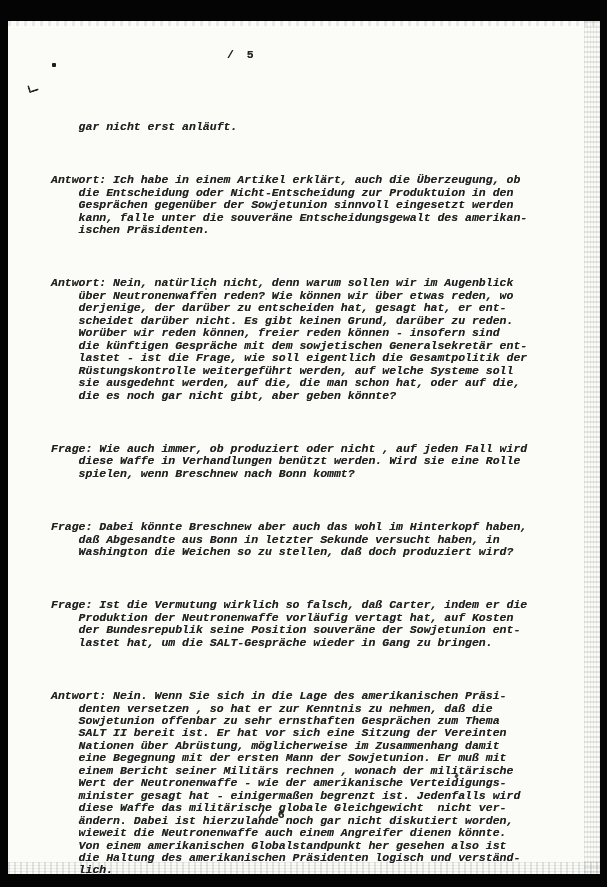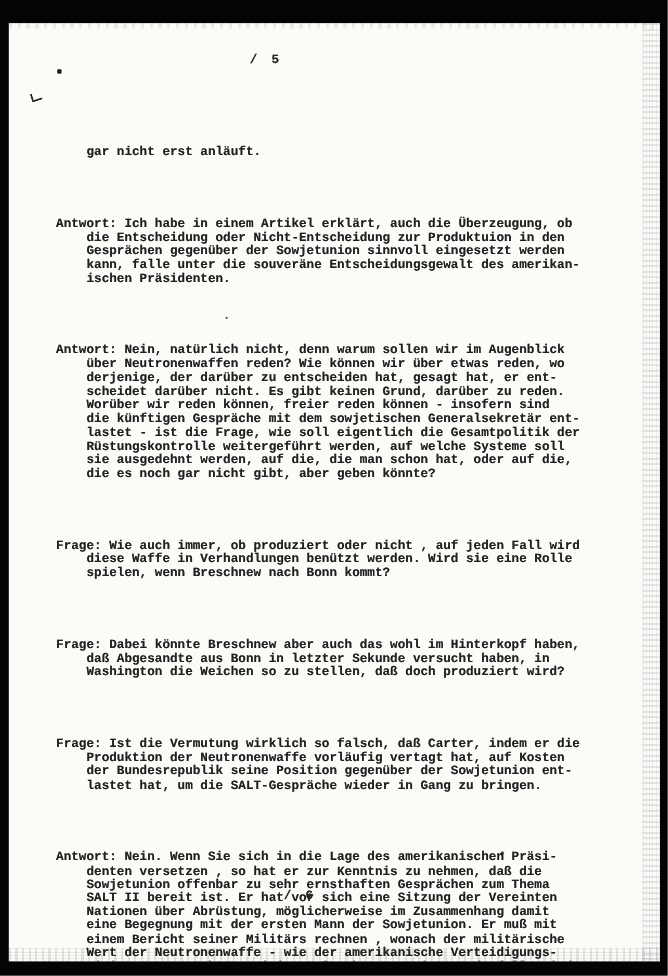--- a/index.html
+++ b/index.html
@@ -31,21 +31,21 @@
     position:absolute;
     left:43px;top:71px;
     width:505px;
     font-size:11.5px;
     line-height:12.45px;
     font-weight:bold;
     color:#212121;
     white-space:pre;
     text-shadow:0 0 0.5px rgba(25,25,25,.55);
   }
-  .para{margin:16px 0 12px 0;}
+  .para{margin:4px 0 12px 0;font-style:italic;}
   
   .speck{position:absolute;background:#1c1c1c;border-radius:1px;}
   .speck-a{left:44px;top:42px;width:4px;height:4px;}
   .speck-b{
     left:20px;top:63px;width:8px;height:6px;
     background:transparent;
     border-bottom:2px solid #222;
     border-left:2px solid #2a2a2a;
     transform:rotate(-18deg);
   }
@@ -101,21 +101,21 @@
     sie ausgedehnt werden, auf die, die man schon hat, oder auf die,
     die es noch gar nicht gibt, aber geben könnte?</div>
     <div class="para">Frage: Wie auch immer, ob produziert oder nicht , auf jeden Fall wird
     diese Waffe in Verhandlungen benützt werden. Wird sie eine Rolle
     spielen, wenn Breschnew nach Bonn kommt?</div>
     <div class="para">Frage: Dabei könnte Breschnew aber auch das wohl im Hinterkopf haben,
     daß Abgesandte aus Bonn in letzter Sekunde versucht haben, in
     Washington die Weichen so zu stellen, daß doch produziert wird?</div>
     <div class="para">Frage: Ist die Vermutung wirklich so falsch, daß Carter, indem er die
     Produktion der Neutronenwaffe vorläufig vertagt hat, auf Kosten
-    der Bundesrepublik seine Position gegenüber der Sowjetunion ent-
+    der Bundesrepublik seine Position souveräne der Sowjetunion ent-
     lastet hat, um die SALT-Gespräche wieder in Gang zu bringen.</div>
     <div class="para">Antwort: Nein. Wenn Sie sich in die Lage des amerikanischen Präsi-
     denten versetzen , so hat er zur Kenntnis zu nehmen, daß die
     Sowjetunion offenbar zu sehr ernsthaften Gesprächen zum Thema
     SALT II bereit ist. Er hat vor sich eine Sitzung der Vereinten
     Nationen über Abrüstung, möglicherweise im Zusammenhang damit
     eine Begegnung mit der ersten Mann der Sowjetunion. Er muß mit
     einem Bericht seiner Militärs rechnen , wonach der militärische
     Wert der Neutronenwaffe - wie der amerikanische Verteidigungs-
     minister gesagt hat - einigermaßen begrenzt ist. Jedenfalls wird

